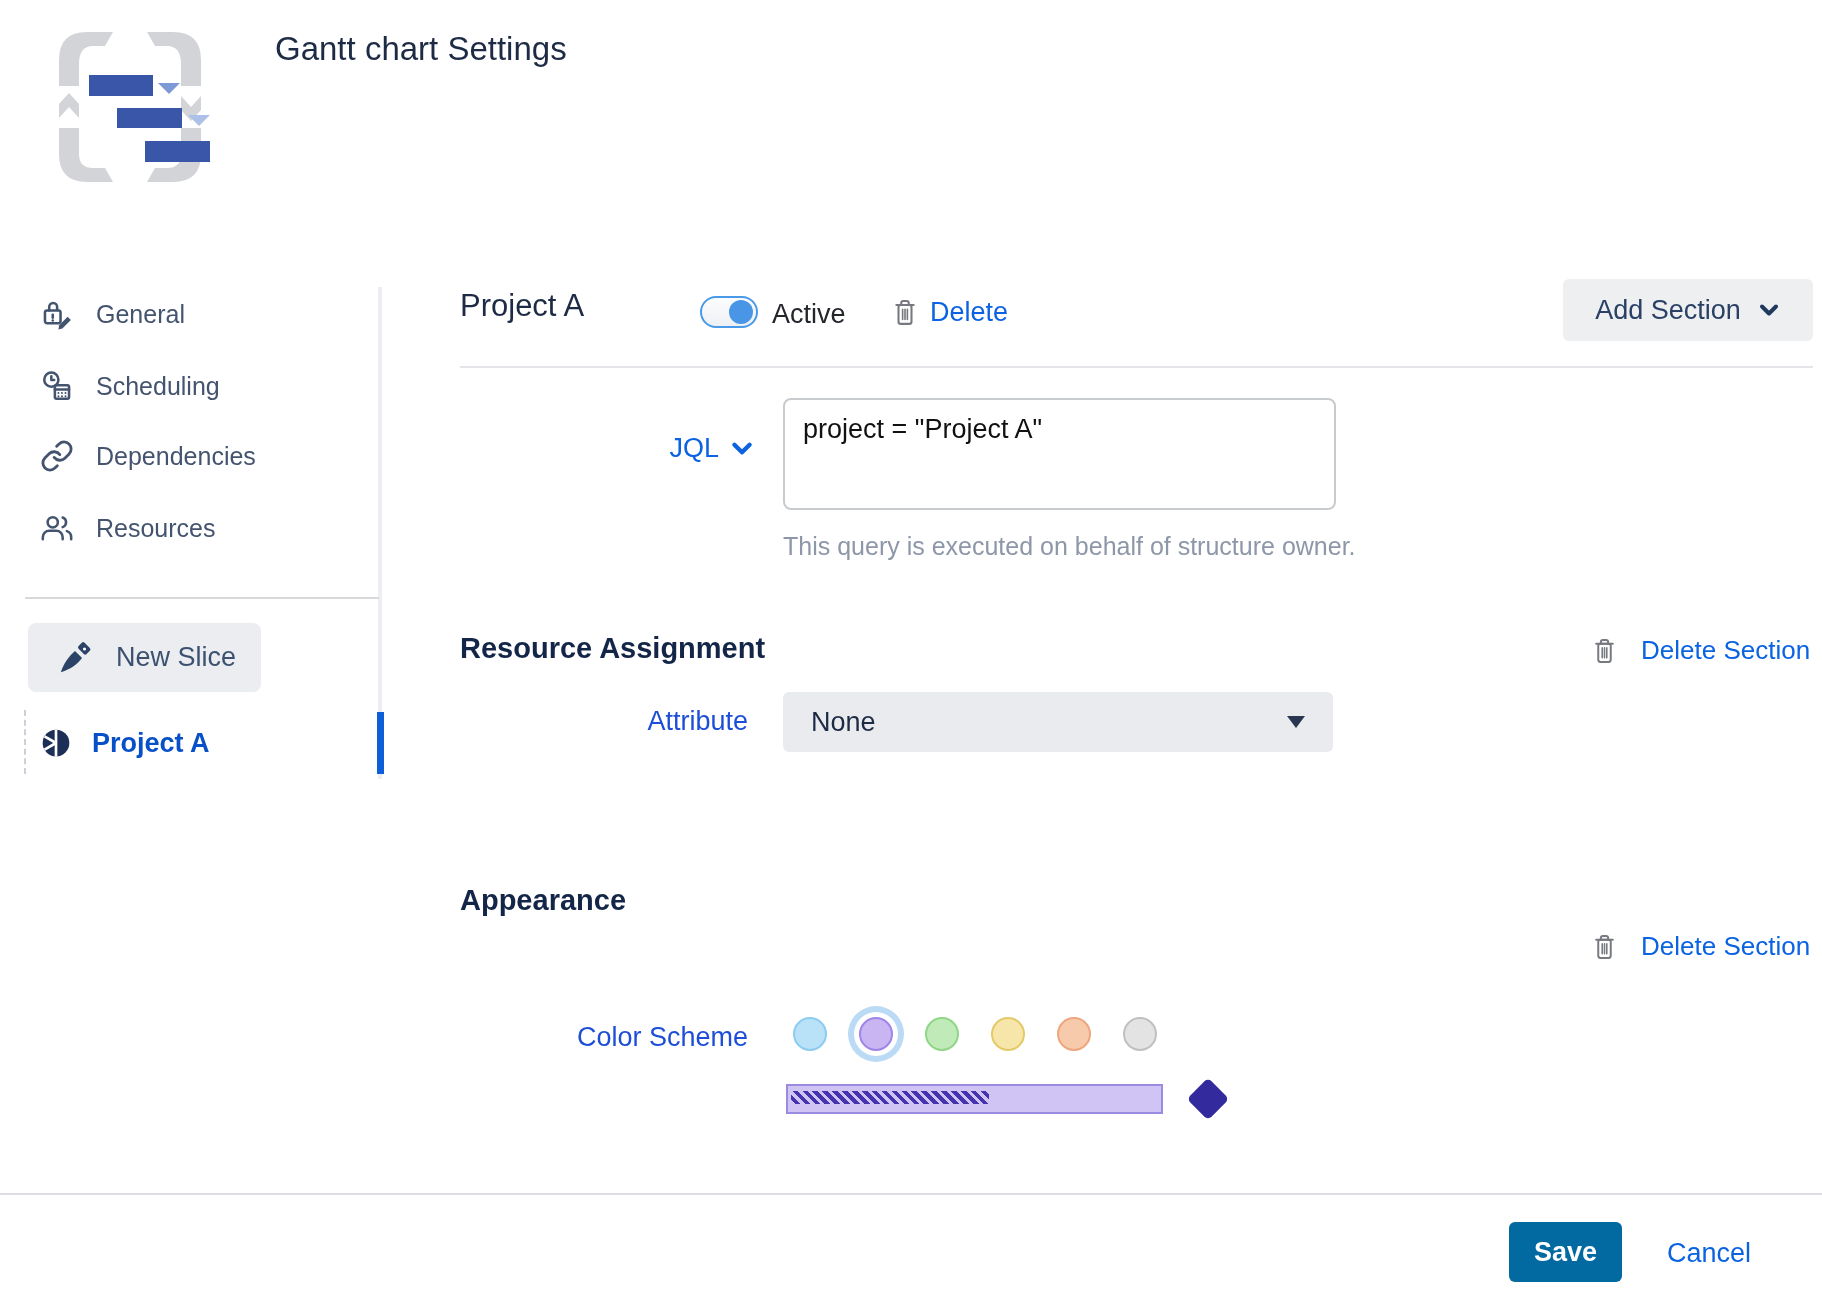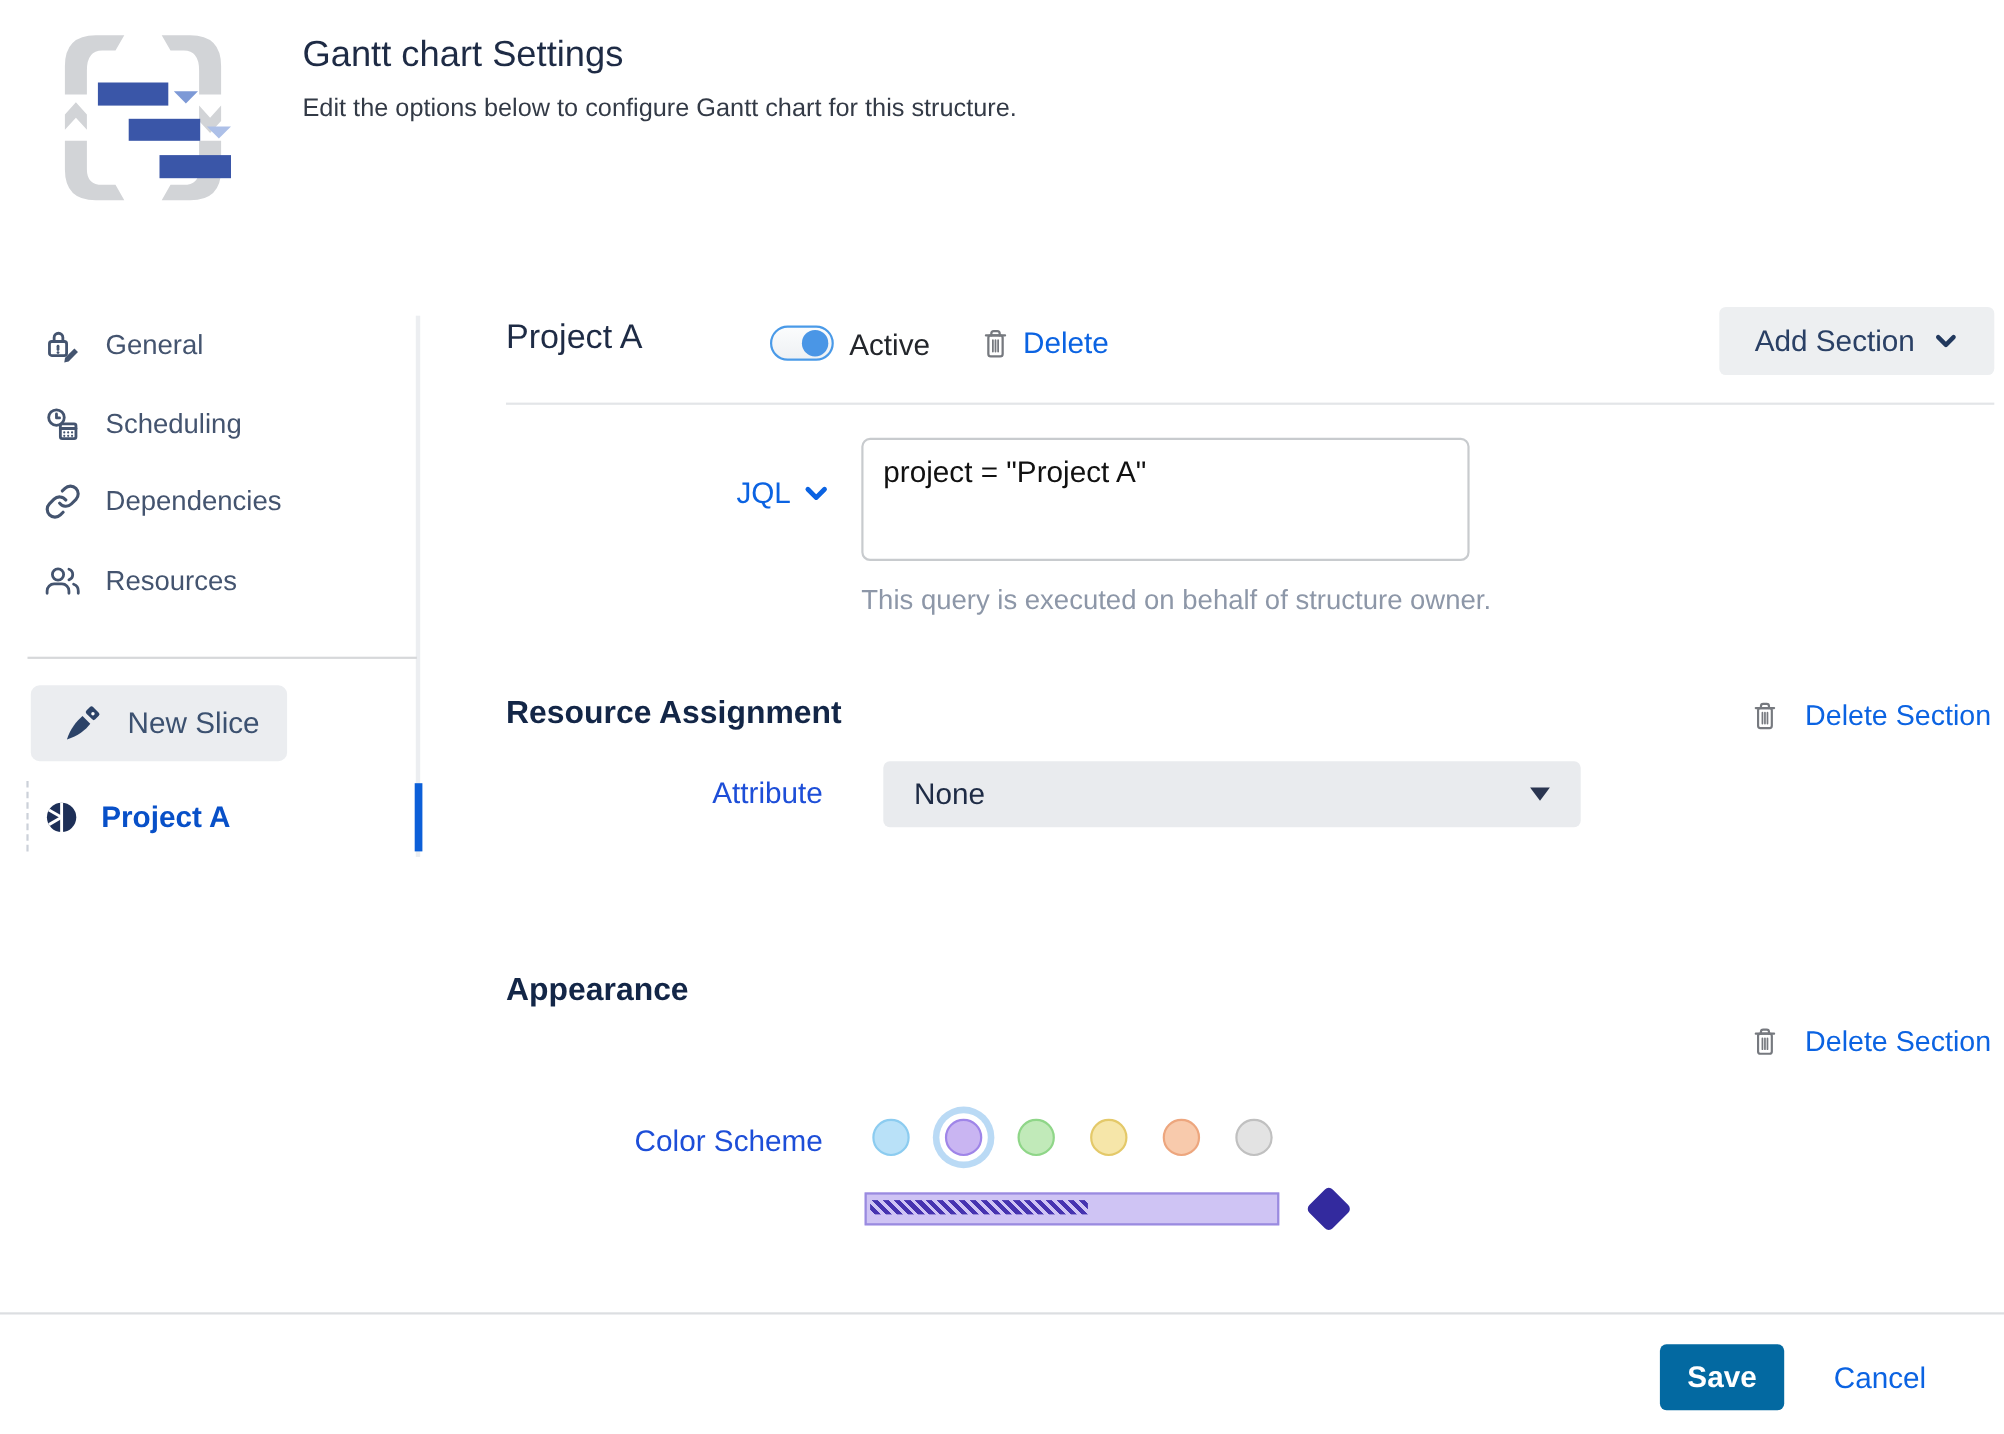--- a/index.html
+++ b/index.html
@@ -52,23 +52,23 @@
 
   
   .section-heading { font-size:29px; font-weight:bold; color:#132647; }
   .delete-section { left:1592px; display:flex; align-items:center; gap:24px; cursor:pointer; }
   .delete-section .link-text { font-size:26px; }
   .field-label { left:460px; width:288px; text-align:right; font-size:27px; color:#1d4ed8; }
 
   #ra-heading { left:460px; top:632px; }
   #ra-delete { top:635px; }
   #attr-label { top:706px; }
-  #attr-select { left:783px; top:692px; width:634px; height:60px; background:#e9ebee;
+  #attr-select { left:783px; top:692px; width:550px; height:60px; background:#e9ebee;
                  border-radius:6px; display:flex; align-items:center; padding:0 28px;
-                 font-size:27px; color:#1e2b45; cursor:pointer;margin-left:20px; }
+                 font-size:27px; color:#1e2b45; cursor:pointer; }
   #attr-select .arrow { margin-left:auto; width:0; height:0; border-left:9px solid transparent;
                         border-right:9px solid transparent; border-top:12px solid #2a3550; }
   #ra-helper { left:783px; top:776px; width:1010px; font-size:26px; color:#8d97a8; line-height:47px; }
 
   #ap-heading { left:460px; top:884px; }
   #ap-delete { top:931px; }
   #cs-label { top:1022px; }
   #swatch-row { left:793px; top:1017px; display:flex; gap:32px; align-items:center; }
   .swatch { width:34px; height:34px; border-radius:50%; border:2px solid; cursor:pointer; }
   .swatch.selected { box-shadow:0 0 0 5px #ffffff, 0 0 0 11px #badaf5; }
@@ -100,21 +100,20 @@
       <polygon points="146,84 156,95 166,84 166,98 156,109 146,98"></polygon>
       <path d="M166 116 V142 Q166 170 138 170 H112 L120 156 H132 Q146 156 146 142 V116 Z"></path>
     </g>
     <rect x="54" y="63" width="64" height="21" fill="#3a56a8"></rect>
     <polygon points="123,71 145,71 134,82" fill="#7d99d6"></polygon>
     <rect x="82" y="96" width="65" height="20" fill="#3a56a8"></rect>
     <polygon points="153,103 175,103 164,114" fill="#adc0e8"></polygon>
     <rect x="110" y="129" width="65" height="21" fill="#3a56a8"></rect>
   </svg>
   <div id="page-title" class="abs">Gantt chart Settings</div>
-  <div id="page-subtitle" class="abs">Edit the options below to configure Gantt chart for this structure.</div>
 
   <div id="sidebar-border" class="abs"></div>
 
   <div class="abs nav-item" style="top:294px">
     <svg viewBox="0 0 24 24" fill="none" stroke="#44546f" stroke-width="1.8" stroke-linecap="round" stroke-linejoin="round">
       <rect x="3.5" y="9.5" width="11" height="9" rx="1.5"></rect>
       <path d="M6.5 9.5 V7 a2.8 2.8 0 0 1 5.6 0 V9"></path>
       <path d="M9 12.5 v2.2"></path>
         <path d="M9 16.6 v.01"></path>
       <path d="M13.5 20 L19.5 14 L21.8 16.3 L15.8 22.3 L13 23 Z" fill="#44546f" stroke="none"></path>

